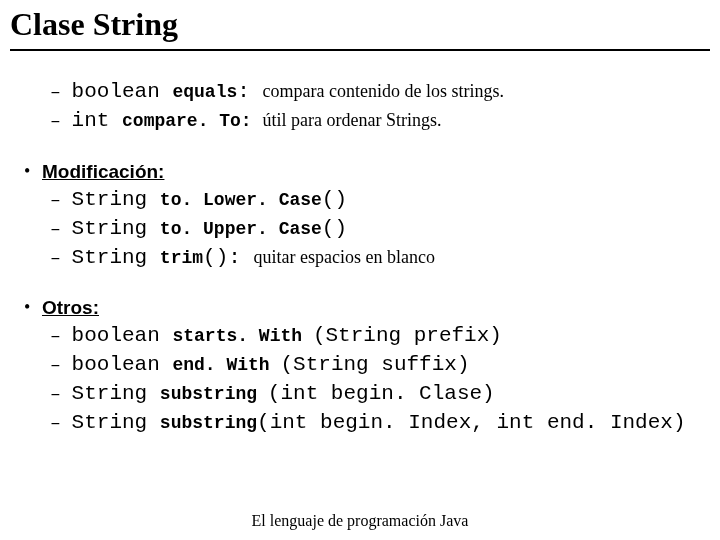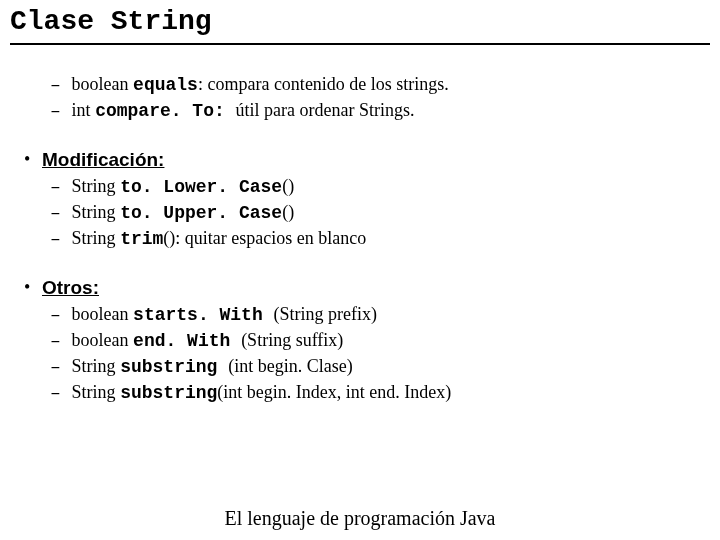--- a/index.html
+++ b/index.html
@@ -12,22 +12,22 @@
     color: #000;
   }
   .slide {
     box-sizing: border-box;
     width: 720px;
     height: 540px;
     padding: 6px 10px 0 10px;
     position: relative;
   }
   .title {
-    font-family: Liberation Mono, monospace;
-    font-size: 28px;
+    font-family: Liberation Serif, serif;
+    font-size: 32px;
     font-weight: bold;
     margin: 0 0 6px 0;
   }
   .rule {
     border: none;
     border-top: 2.5px solid #000;
     margin: 0 0 28px 0;
   }
   .content {
     font-size: 18px;
@@ -61,40 +61,40 @@
   }
   ul.sub > li {
     margin: 2px 0;
     font-size: 18px;
     line-height: 1.28;
   }
   .dash {
     font-family: "Courier New", Courier, monospace;
   }
   .mono {
-    font-family: Liberation Serif, serif;
-    font-size: 18px;
+    font-family: Liberation Mono, monospace;
+    font-size: 21px;
   }
   .mono-b {
     font-family: "Courier New", Courier, monospace;
     font-size: 18px;
     font-weight: bold;
   }
   .serif {
     font-family: "Times New Roman", Times, serif;
     font-size: 18px;
   }
   .footer {
     position: absolute;
     bottom: 10px;
     left: 0;
     width: 720px;
     text-align: center;
     font-family: "Times New Roman", Times, serif;
-    font-size: 20px;
+    font-size: 16px;
   }
 </style>
 </head>
 <body>
 
 <div class="slide">
 
   <h1 class="title">Clase String</h1>
   <hr class="rule">
 

